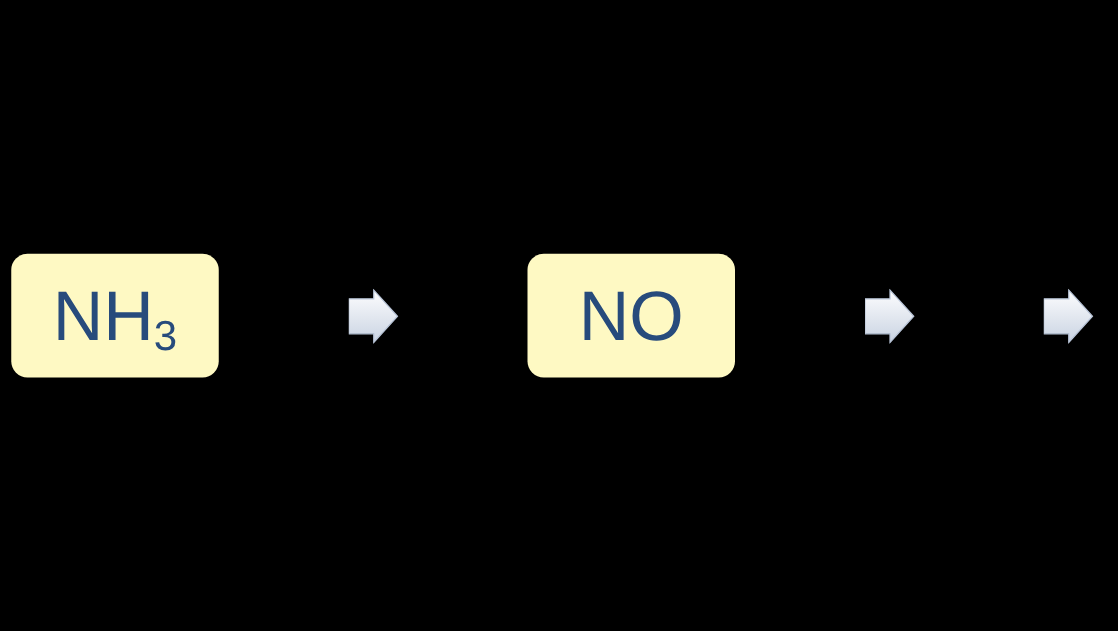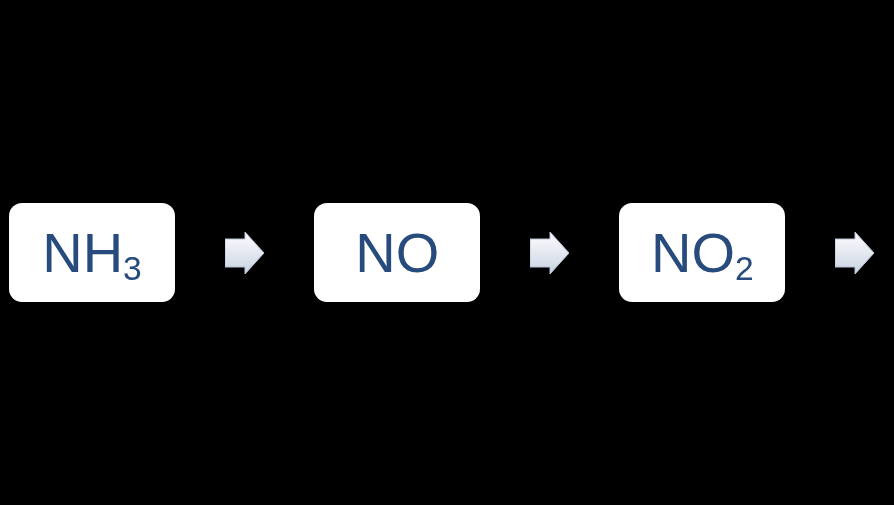--- a/index.html
+++ b/index.html
@@ -17,21 +17,21 @@
     top: 203px;
     width: 866px;
     height: 99px;
     display: flex;
     align-items: center;
     justify-content: space-between;
   }
   .node {
     flex: 0 0 166px;
     height: 99px;
-    background: #ffffff;
+    background: #fef9c3;
     border-radius: 13px;
     display: flex;
     align-items: center;
     justify-content: center;
     box-sizing: border-box;
   }
   .node .formula {
     color: #274b7c;
     font-size: 56px;
     line-height: 1;
@@ -82,23 +82,20 @@
       <defs>
         <linearGradient id="arrowGrad2" x1="0" y1="0" x2="0" y2="1">
           <stop offset="0" stop-color="#fdfdfe"></stop>
           <stop offset="1" stop-color="#c9d3e2"></stop>
         </linearGradient>
       </defs>
       <polygon points="0,8 20,8 20,1 39,22 20,43 20,36 0,36" fill="url(#arrowGrad2)" stroke="#b7c3d6" stroke-width="1"></polygon>
     </svg>
   </div>
 
-  <div class="node">
-    <span class="formula"><span>NO</span><sub>2</sub></span>
-  </div>
 
   <div class="arrow-wrap">
     <svg width="40" height="44" viewBox="0 0 40 44">
       <defs>
         <linearGradient id="arrowGrad3" x1="0" y1="0" x2="0" y2="1">
           <stop offset="0" stop-color="#fdfdfe"></stop>
           <stop offset="1" stop-color="#c9d3e2"></stop>
         </linearGradient>
       </defs>
       <polygon points="0,8 20,8 20,1 39,22 20,43 20,36 0,36" fill="url(#arrowGrad3)" stroke="#b7c3d6" stroke-width="1"></polygon>

